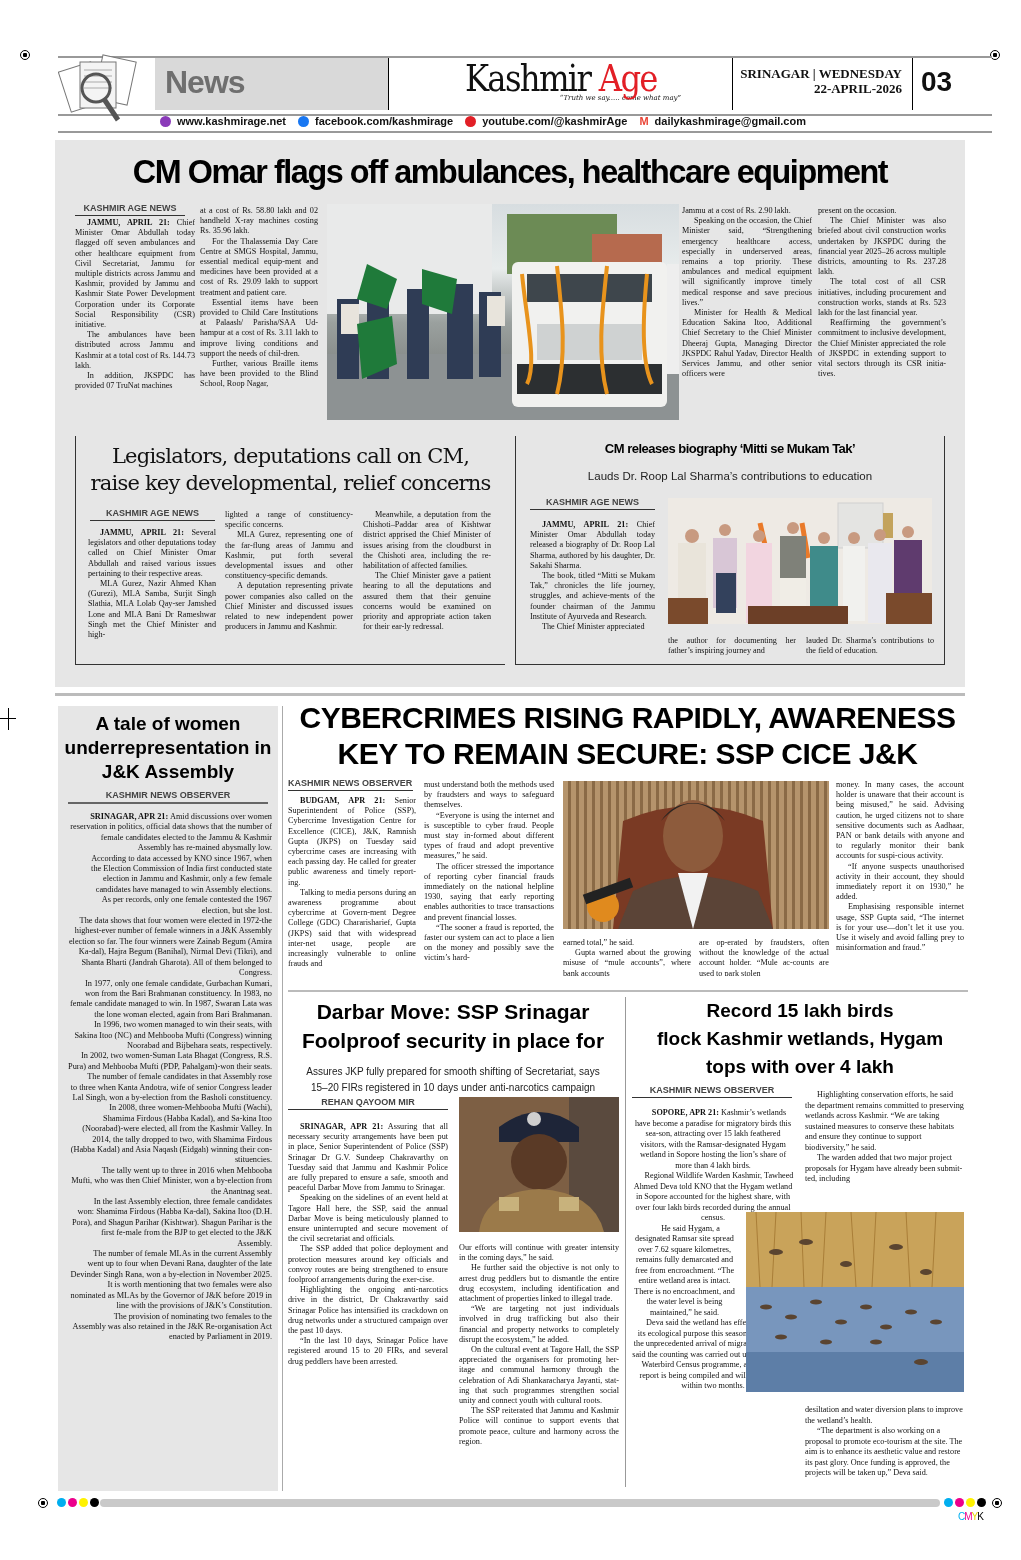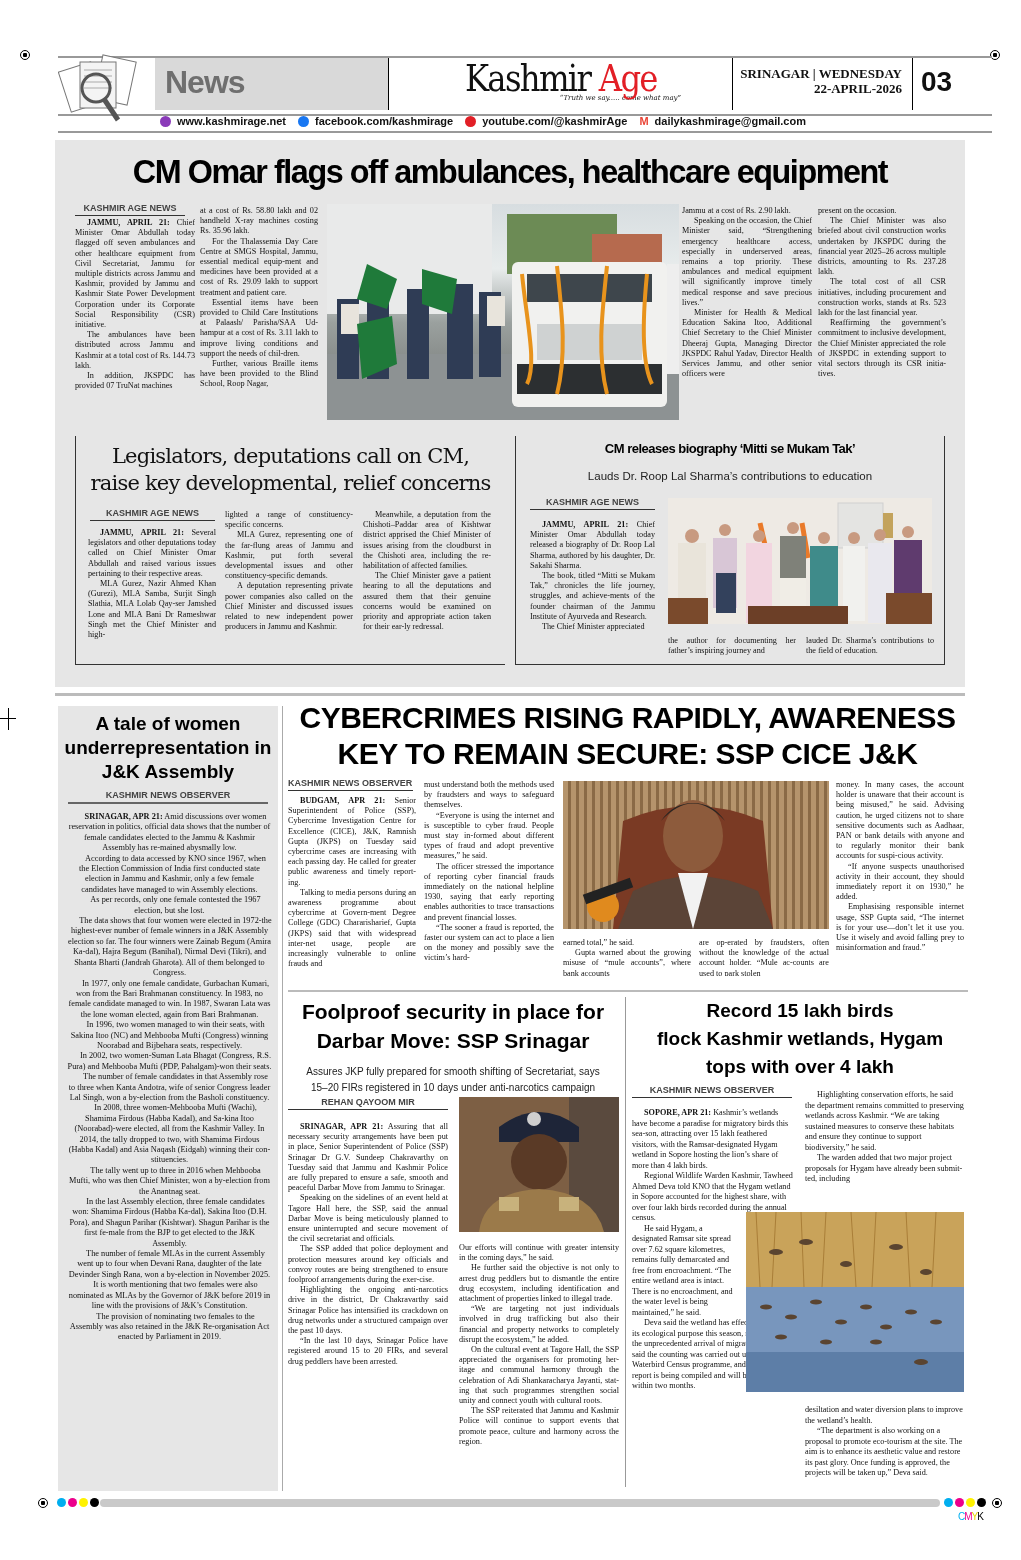--- a/index.html
+++ b/index.html
@@ -197,21 +197,21 @@
 </div>
 <div class="abs col" style="left:806px;top:636px;width:128px;height:24px">
   <p style="text-indent:0">lauded Dr. Sharma’s contributions to the field of education.</p>
 </div>
 
 <div class="abs divider" style="left:55px;top:693px;width:910px"></div>
 
 <div class="abs panel" style="left:58px;top:706px;width:220px;height:785px"></div>
 <div class="abs h-sans" style="left:60px;top:712px;width:216px;font-size:19px;line-height:24px">A tale of women underrepresentation in J&amp;K Assembly</div>
 <div class="abs byline" style="left:68px;top:790px;width:200px;border-bottom:2px solid #666">KASHMIR NEWS OBSERVER</div>
-<div class="abs col" style="left:67px;top:812px;width:205px;height:675px;font-size:8.3px;line-height:10.4px;text-align:center">
+<div class="abs col" style="left:67px;top:812px;width:205px;height:675px;font-size:8.3px;line-height:10.4px;text-align:right">
   <p><b>SRINAGAR, APR 21:</b><span> Amid discussions over women reservation in politics, official data shows that the number of female candidates elected to the Jammu &amp; Kashmir Assembly has re-mained abysmally low.</span></p>
   <p>According to data accessed by KNO since 1967, when the Election Commission of India first conducted state election in Jammu and Kashmir, only a few female candidates have managed to win Assembly elections.</p>
   <p>As per records, only one female contested the 1967 election, but she lost.</p>
   <p>The data shows that four women were elected in 1972-the highest-ever number of female winners in a J&amp;K Assembly election so far. The four winners were Zainab Begum (Amira Ka-dal), Hajra Begum (Banihal), Nirmal Devi (Tikri), and Shanta Bharti (Jandrah Gharota). All of them belonged to Congress.</p>
   <p>In 1977, only one female candidate, Gurbachan Kumari, won from the Bari Brahmanan constituency. In 1983, no female candidate managed to win. In 1987, Swaran Lata was the lone woman elected, again from Bari Brahmanan.</p>
   <p>In 1996, two women managed to win their seats, with Sakina Itoo (NC) and Mehbooba Mufti (Congress) winning Noorabad and Bijbehara seats, respectively.</p>
   <p>In 2002, two women-Suman Lata Bhagat (Congress, R.S. Pura) and Mehbooba Mufti (PDP, Pahalgam)-won their seats.</p>
   <p>The number of female candidates in that Assembly rose to three when Kanta Andotra, wife of senior Congress leader Lal Singh, won a by-election from the Basholi constituency.</p>
   <p>In 2008, three women-Mehbooba Mufti (Wachi), Shamima Firdous (Habba Kadal), and Sa-kina Itoo (Noorabad)-were elected, all from the Kashmir Valley. In 2014, the tally dropped to two, with Shamima Firdous (Habba Kadal) and Asia Naqash (Eidgah) winning their con-stituencies.</p>
   <p>The tally went up to three in 2016 when Mehbooba Mufti, who was then Chief Minister, won a by-election from the Anantnag seat.</p>
@@ -264,22 +264,22 @@
 </div>
 <div class="abs col" style="left:836px;top:780px;width:128px;height:196px">
   <p style="text-indent:0">money. In many cases, the account holder is unaware that their account is being misused,” he said. Advising caution, he urged citizens not to share sensitive documents such as Aadhaar, PAN or bank details with anyone and to regularly monitor their bank accounts for suspi-cious activity.</p>
   <p>“If anyone suspects unauthorised activity in their account, they should immediately report it on 1930,” he added.</p>
   <p>Emphasising responsible internet usage, SSP Gupta said, “The internet is for your use—don’t let it use you. Use it wisely and avoid falling prey to misinformation and fraud.”</p>
 </div>
 
 <div class="abs divider" style="left:288px;top:990px;width:680px;height:2px"></div>
 
 <div class="abs h-sans" style="left:288px;top:997px;width:330px;font-size:21px;line-height:29px">
+  <div>Darbar Move: SSP Srinagar</div>
   <div>Foolproof security in place for</div>
-  <div>Darbar Move: SSP Srinagar</div>
 </div>
 <div class="abs" style="left:288px;top:1064px;width:330px;font-family:'Liberation Sans',sans-serif;font-size:10px;line-height:16px;text-align:center;color:#222">
   <div>Assures JKP fully prepared for smooth shifting of Secretariat, says</div>
   <div>15–20 FIRs registered in 10 days under anti-narcotics campaign</div>
 </div>
 <div class="abs byline" style="left:288px;top:1097px;width:160px">REHAN QAYOOM MIR</div>
 <div class="abs col" style="left:288px;top:1122px;width:160px;height:365px">
   <p><b>SRINAGAR, APR 21:</b><span> Assuring that all necessary security arrangements have been put in place, Senior Superintendent of Police (SSP) Srinagar Dr G.V. Sundeep Chakravarthy on Tuesday said that Jammu and Kashmir Police are fully prepared to ensure a safe, smooth and peaceful Darbar Move from Jammu to Srinagar.</span></p>
   <p>Speaking on the sidelines of an event held at Tagore Hall here, the SSP, said the annual Darbar Move is being meticulously planned to ensure uninterrupted and secure movement of the civil secretariat and officials.</p>
   <p>The SSP added that police deployment and protection measures around key officials and convoy routes are being strengthened to ensure foolproof arrangements during the exer-cise.</p>
@@ -306,21 +306,21 @@
   <p>The SSP reiterated that Jammu and Kashmir Police will continue to support events that promote peace, culture and harmony across the region.</p>
 </div>
 <div class="abs" style="left:625px;top:997px;width:1px;height:490px;background:#999"></div>
 
 <div class="abs h-sans" style="left:630px;top:997px;width:340px;font-size:19px;line-height:28px">
   <div>Record 15 lakh birds</div>
   <div>flock Kashmir wetlands, Hygam</div>
   <div>tops with over 4 lakh</div>
 </div>
 <div class="abs byline" style="left:632px;top:1085px;width:160px">KASHMIR NEWS OBSERVER</div>
-<div class="abs col" style="left:632px;top:1108px;width:162px;height:380px;text-align:left;font-size:8.2px;line-height:10.5px">
+<div class="abs col" style="left:632px;top:1108px;width:162px;height:380px;text-align:center;font-size:8.2px;line-height:10.5px">
   <p><b>SOPORE, APR 21:</b><span> Kashmir’s wetlands have become a paradise for migratory birds this sea-son, attracting over 15 lakh feathered visitors, with the Ramsar-designated Hygam wetland in Sopore hosting the lion’s share of more than 4 lakh birds.</span></p>
   <p>Regional Wildlife Warden Kashmir, Tawheed Ahmed Deva told KNO that the Hygam wetland in Sopore accounted for the highest share, with over four lakh birds recorded during the annual census.</p>
   <p style="width:105px">He said Hygam, a designated Ramsar site spread over 7.62 square kilometres, remains fully demarcated and free from encroachment. “The entire wetland area is intact. There is no encroachment, and the water level is being maintained,” he said.</p>
   <p>Deva said the wetland has effectively served its ecological purpose this season, reflected in the unprecedented arrival of migratory birds. He said the counting was carried out under the Asian Waterbird Census programme, and the final report is being compiled and will be released within two months.</p>
 </div>
 <div class="abs col" style="left:805px;top:1090px;width:160px;height:115px;text-align:left;font-size:8.2px;line-height:10.5px">
   <p>Highlighting conservation efforts, he said the department remains committed to preserving wetlands across Kashmir. “We are taking sustained measures to conserve these habitats and ensure they continue to support biodiversity,” he said.</p>
   <p>The warden added that two major project proposals for Hygam have already been submit-ted, including</p>
 </div>
 <div class="abs photo" style="left:746px;top:1212px;width:218px;height:180px;background:#6f8fb8">

